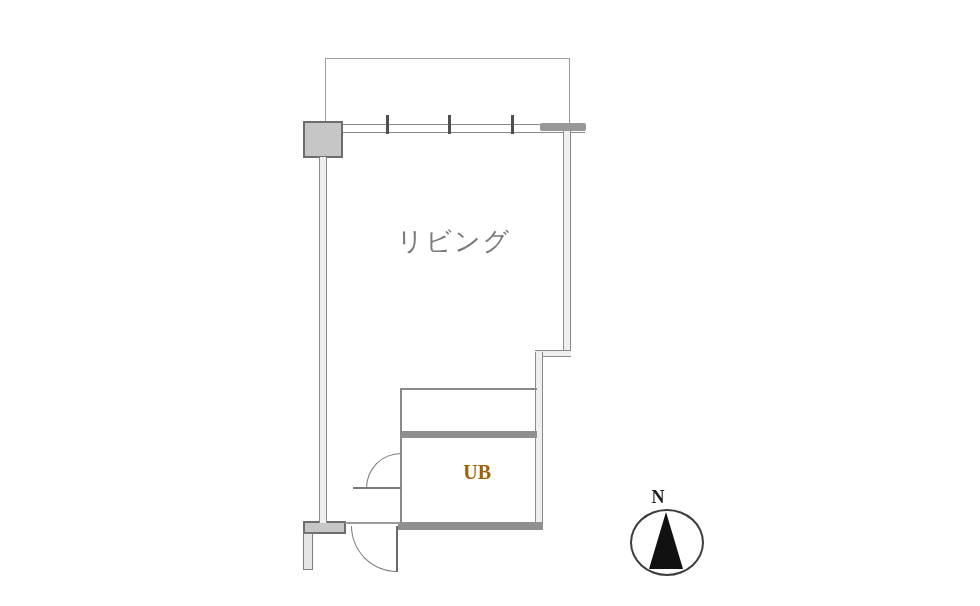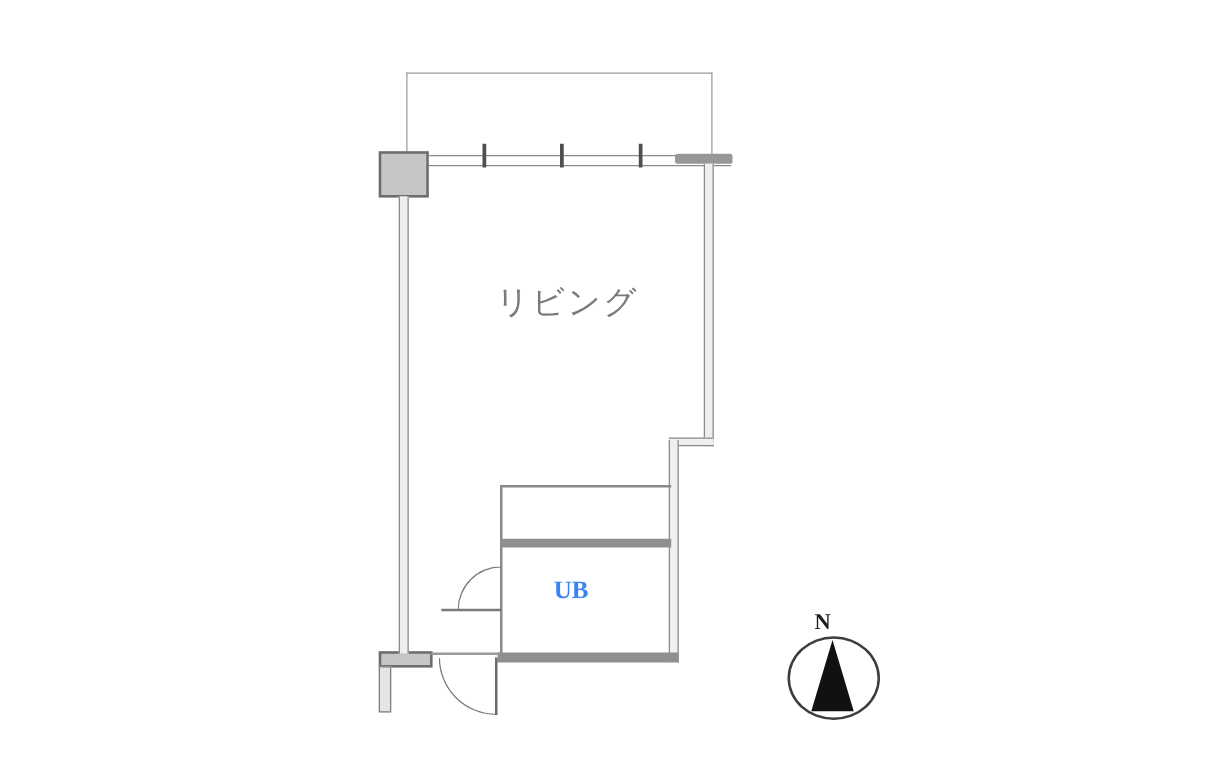--- a/index.html
+++ b/index.html
@@ -81,22 +81,22 @@
     border-bottom-left-radius:100% 100%;box-sizing:border-box;
   }
   .entry-door-leaf{left:396px;top:526px;width:1.8px;height:46px;background:#6a6a6a;}
 
   
   .living-label{
     left:374px;top:224px;width:160px;text-align:center;
     font-size:26px;letter-spacing:2px;color:#7a7a7a;
   }
   .ub-label{
-    left:443px;top:461px;width:48px;text-align:left;
-    font-size:20px;font-weight:600;color:#3b82f6;
+    left:443px;top:461px;width:48px;text-align:right;
+    font-size:20px;font-weight:600;color:#a16207;
   }
 
   
   .compass-circle{
     left:630px;top:509px;width:74px;height:67px;
     border:2.6px solid #3d3d3d;border-radius:50%;box-sizing:border-box;
   }
   .compass-needle{
     left:649px;top:512px;width:0;height:0;
     border-left:17px solid transparent;border-right:17px solid transparent;

